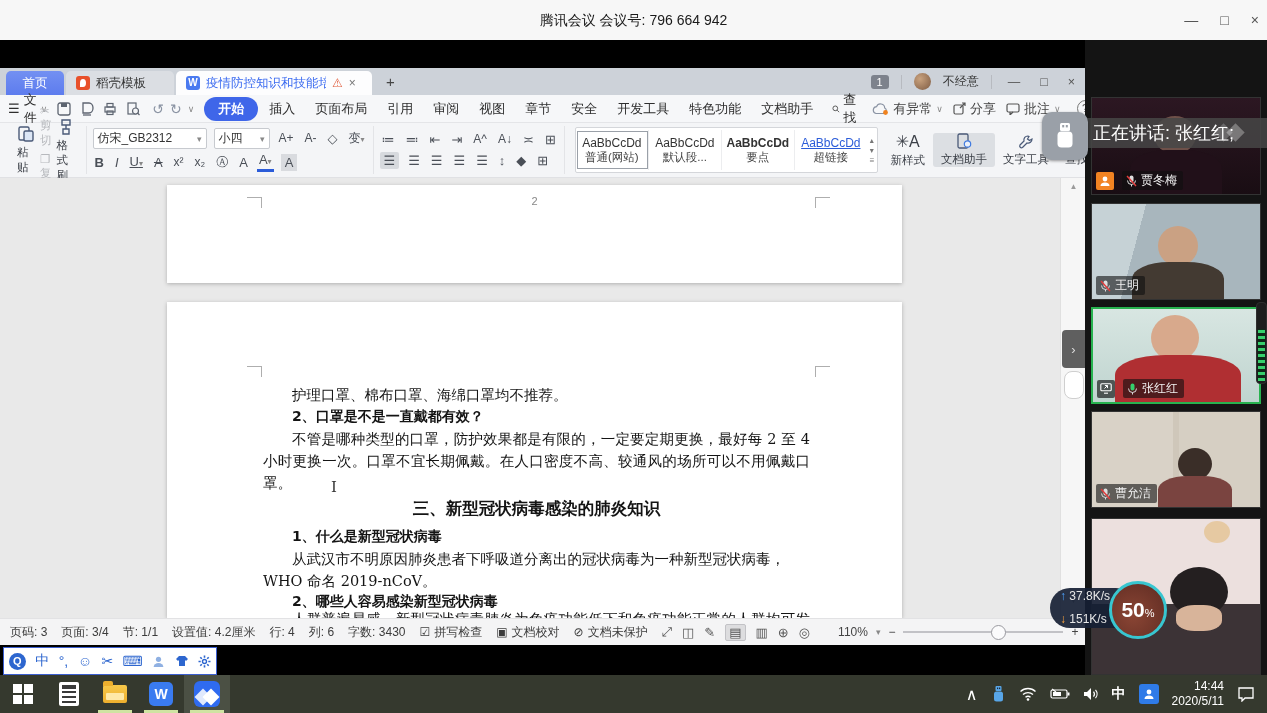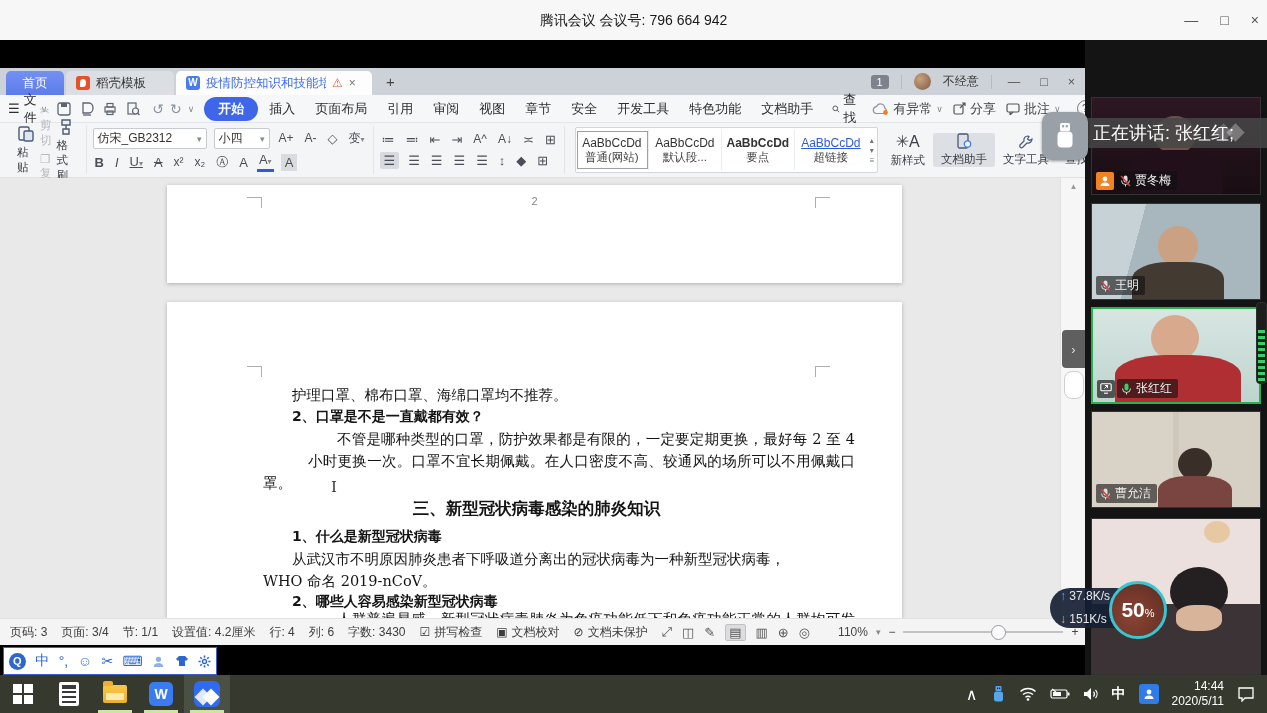--- a/index.html
+++ b/index.html
@@ -100,21 +100,21 @@
   .page{position:absolute;left:167px;width:735px;background:#fff;box-shadow:0 1px 4px rgba(0,0,0,.25);}
   #page2{top:7px;height:98px;}
   #page3{top:124px;height:316px;overflow:hidden;}
   .pagenum{position:absolute;left:0;right:0;top:10px;text-align:center;font-size:11px;color:#888;}
   .cmark{position:absolute;width:14px;height:10px;border-color:#aeaeae;}
   .cm-l{border-top:1px solid #aeaeae;border-right:1px solid #aeaeae;}
   .cm-r{border-top:1px solid #aeaeae;border-left:1px solid #aeaeae;}
   .docline{position:absolute;left:96px;width:547px;height:20px;font-family:"DejaVu Serif","Liberation Serif",serif;
     font-size:14.5px;color:#141414;white-space:nowrap;}
   .docline.ind{text-indent:29px;}
-  .docline.j{white-space:normal;text-align:justify;text-align-last:justify;margin-left:45px;}
+  .docline.j{white-space:normal;text-align:justify;text-align-last:justify;}
   .docline.b{font-weight:bold;font-family:"DejaVu Sans","Liberation Sans",sans-serif;font-size:14px;}
   .docline.ctr{text-align:center;text-indent:0;font-weight:bold;font-size:16.5px;
     font-family:"DejaVu Sans","Liberation Sans",sans-serif;}
   .ibeam{position:absolute;left:164px;top:176px;width:9px;height:15px;color:#333;font-size:15px;
     font-family:"DejaVu Serif",serif;}
   
   #scrollcol{position:absolute;left:1060px;top:0;width:25px;height:440px;background:#f6f6f6;border-left:1px solid #e0e0e0;}
   .scr-arr{position:absolute;left:0;width:25px;text-align:center;font-size:8px;color:#9a9a9a;line-height:9px;}
   #expander{position:absolute;left:1062px;top:152px;width:23px;height:38px;background:#5f5f5f;border-radius:4px 0 0 4px;
     color:#ddd;font-size:13px;display:flex;align-items:center;justify-content:center;}
@@ -129,21 +129,21 @@
   .viewicons .vsel{background:#dddddf;border:1px solid #c2c2c6;border-radius:2px;padding:0 3px;}
   .zoomctl{display:flex;align-items:center;gap:8px;margin-left:14px;color:#444;}
   .ztrack{position:relative;width:160px;height:2px;background:#c2c2c6;}
   .zknob{position:absolute;left:88px;top:-6px;width:13px;height:13px;border:1px solid #9a9aa0;border-radius:50%;background:#fbfbfc;}
 
   
   #sidebar{left:1085px;top:0;width:182px;height:635px;background:#141414;}
   .tile{position:absolute;left:6px;width:170px;background:#222;border:1px solid #333;box-sizing:border-box;overflow:hidden;}
   .tile .sil-head{position:absolute;border-radius:50%;}
   .tile .sil-body{position:absolute;border-radius:40% 40% 0 0;}
-  .badge-row{position:absolute;left:4px;bottom:4px;display:flex;align-items:center;gap:2px;z-index:3;}
+  .badge-row{position:absolute;left:4px;bottom:4px;display:flex;align-items:center;gap:8px;z-index:3;}
   .namebadge{display:flex;align-items:center;gap:4px;background:rgba(15,15,15,.6);border-radius:2px;
     padding:1px 6px 1px 4px;color:#f2f2f2;font-size:12px;white-space:nowrap;}
   .hostbadge{width:18px;height:18px;background:#f28322;border-radius:2px;display:flex;align-items:center;justify-content:center;}
   .sharebadge{width:18px;height:18px;background:rgba(15,15,15,.65);border-radius:2px;display:flex;align-items:center;justify-content:center;}
   #banner{position:absolute;left:0;top:78px;width:182px;height:30px;background:rgba(70,70,70,.85);z-index:4;
     display:flex;align-items:center;padding-left:8px;box-sizing:border-box;color:#fff;font-size:18px;}
   .blogo{position:absolute;right:14px;top:6px;width:40px;height:18px;}
   .blogo i{position:absolute;width:13px;height:13px;background:rgba(255,255,255,.22);transform:rotate(45deg);top:2px;}
   .blogo i:nth-child(1){left:4px;}
   .blogo i:nth-child(2){left:16px;background:rgba(255,255,255,.30);}

